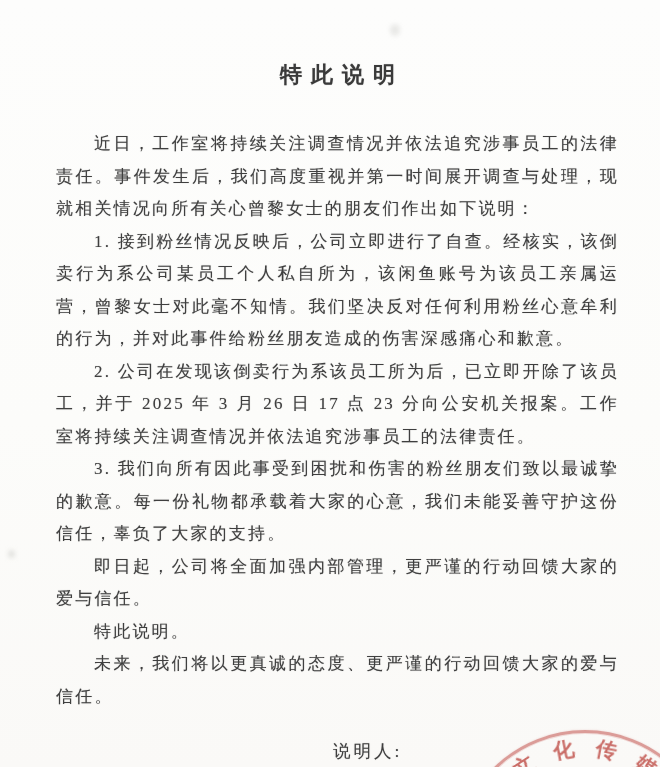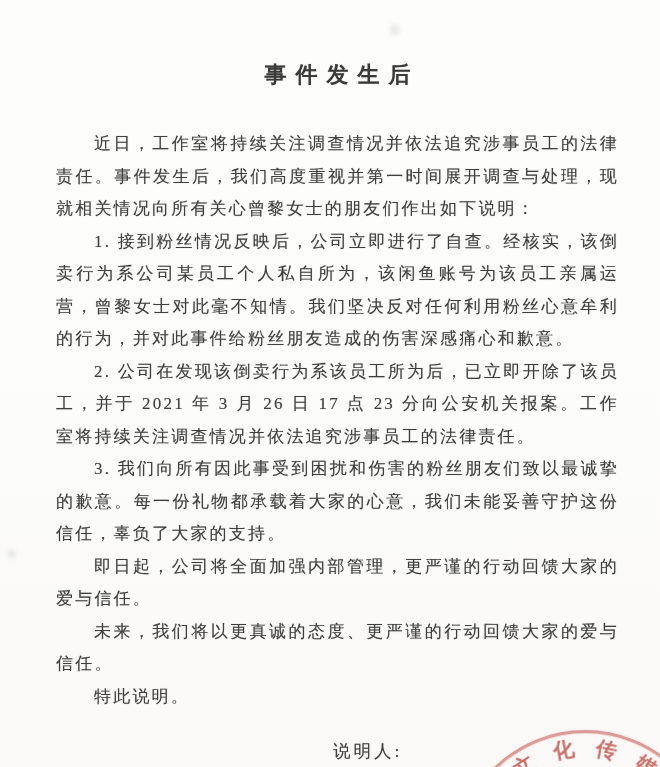--- a/index.html
+++ b/index.html
@@ -79,29 +79,29 @@
   }
   .speckle-a{left:390px;top:24px;width:10px;height:12px;}
   .speckle-b{left:8px;top:550px;width:7px;height:8px;background:#e3e3e0;}
 </style>
 </head>
 <body>
 
 <div class="page">
 
   <div class="content">
-    <h1 class="doc-title">事件发生后</h1>
+    <h1 class="doc-title">特此说明</h1>
 
     <p class="para">近日，工作室将持续关注调查情况并依法追究涉事员工的法律责任。事件发生后，我们高度重视并第一时间展开调查与处理，现就相关情况向所有关心曾黎女士的朋友们作出如下说明：</p>
     <p class="para">1. 接到粉丝情况反映后，公司立即进行了自查。经核实，该倒卖行为系公司某员工个人私自所为，该闲鱼账号为该员工亲属运营，曾黎女士对此毫不知情。我们坚决反对任何利用粉丝心意牟利的行为，并对此事件给粉丝朋友造成的伤害深感痛心和歉意。</p>
-    <p class="para">2. 公司在发现该倒卖行为系该员工所为后，已立即开除了该员工，并于 2021 年 3 月 26 日 17 点 23 分向公安机关报案。工作室将持续关注调查情况并依法追究涉事员工的法律责任。</p>
+    <p class="para">2. 公司在发现该倒卖行为系该员工所为后，已立即开除了该员工，并于 2025 年 3 月 26 日 17 点 23 分向公安机关报案。工作室将持续关注调查情况并依法追究涉事员工的法律责任。</p>
     <p class="para">3. 我们向所有因此事受到困扰和伤害的粉丝朋友们致以最诚挚的歉意。每一份礼物都承载着大家的心意，我们未能妥善守护这份信任，辜负了大家的支持。</p>
     <p class="para">即日起，公司将全面加强内部管理，更严谨的行动回馈大家的爱与信任。</p>
+    <p class="para">特此说明。</p>
     <p class="para">未来，我们将以更真诚的态度、更严谨的行动回馈大家的爱与信任。</p>
-    <p class="para">特此说明。</p>
 
     <div class="signature">
       <span>说明人:</span>
     </div>
   </div>
 
   <div class="seal">
     <div class="seal-circle"></div>
     <span class="seal-char" style="--a:-33deg">文</span>
     <span class="seal-char" style="--a:-11deg">化</span>

